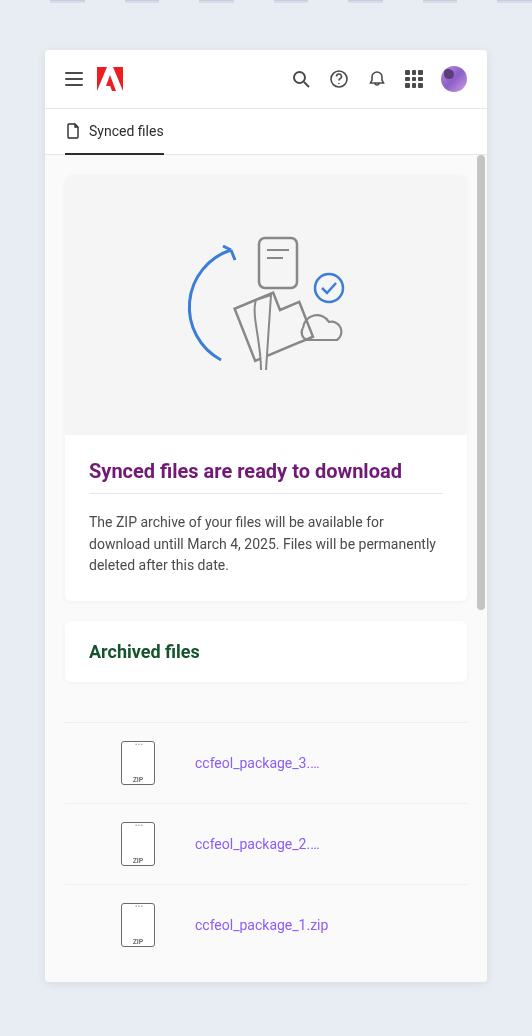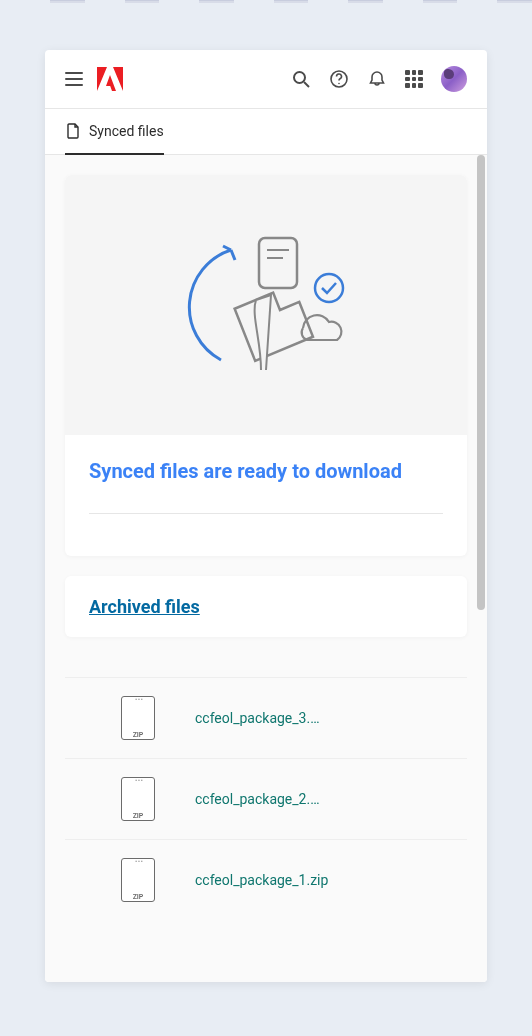--- a/index.html
+++ b/index.html
@@ -163,44 +163,43 @@
       display: flex;
       align-items: center;
       justify-content: center;
     }
     .hero-text {
       padding: 24px;
     }
     .hero-title {
       font-size: 20px;
       font-weight: 700;
-      color: #3b82f6;
-      margin-bottom: 30px;
+      color: #701a75;
+      margin-bottom: 10px;
     }
     .hero-divider {
       border-top: 1px solid #e6e6e6;
       margin-bottom: 18px;
     }
     .hero-desc {
       font-size: 14px;
       color: #4b4b4b;
       line-height: 1.55;
     }
     .section-card {
       background: #fff;
       border-radius: 6px;
       box-shadow: 0 1px 4px rgba(0,0,0,0.04);
       padding: 20px 24px;
       margin-bottom: 20px;
     }
     .section-title {
       font-size: 18px;
       font-weight: 700;
-      color: #0369a1;
-      text-decoration: underline;
+      color: #14532d;
     }
     .file-list {
       margin-top: 40px;
     }
     .file-row {
       display: flex;
       align-items: center;
       gap: 40px;
       padding: 18px 0 18px 56px;
       border-top: 1px solid #eee;
@@ -230,21 +229,21 @@
       writing-mode: vertical-lr;
       height: 14px;
     }
     .zip-label {
       font-size: 7px;
       color: #6b6b6b;
       font-weight: 600;
     }
     .file-name {
       font-size: 14px;
-      color: #0f766e;
+      color: #8b5cf6;
       white-space: nowrap;
       overflow: hidden;
       text-overflow: ellipsis;
       max-width: 140px;
     }
     .top-strip {
       position: absolute;
       top: 0;
       left: 0;
       right: 0;
@@ -344,20 +343,21 @@
             <path d="M 55 85 l 40 -12 l 5 18 l 20 -6 l 10 36 l -60 18 Z" stroke="#888" stroke-width="2.5" transform="rotate(-6 90 100)"></path>
             <path d="M 80 150 C 80 120 70 95 75 80 L 90 75 L 85 150" stroke="#888" stroke-width="2" fill="#f5f5f5"></path>
             <circle cx="148" cy="68" r="14" stroke="#3b7dd8" stroke-width="2.5"></circle>
             <path d="M141 68 l5 5 l9 -10" stroke="#3b7dd8" stroke-width="2.5"></path>
             <path d="M 122 108 a 14 14 0 0 1 26 -6 a 10 10 0 0 1 8 18 h -30 a 8 8 0 0 1 -4 -12" stroke="#888" stroke-width="2.2" fill="none"></path>
           </svg>
         </div>
         <div class="hero-text">
           <div class="hero-title">Synced files are ready to download</div>
           <div class="hero-divider"></div>
+          <div class="hero-desc">The ZIP archive of your files will be available for download untill March 4, 2025. Files will be permanently deleted after this date.</div>
         </div>
       </div>
 
       <div class="section-card">
         <div class="section-title">Archived files</div>
       </div>
 
       <div class="file-list">
         <div class="file-row">
           <div class="zip-icon">

